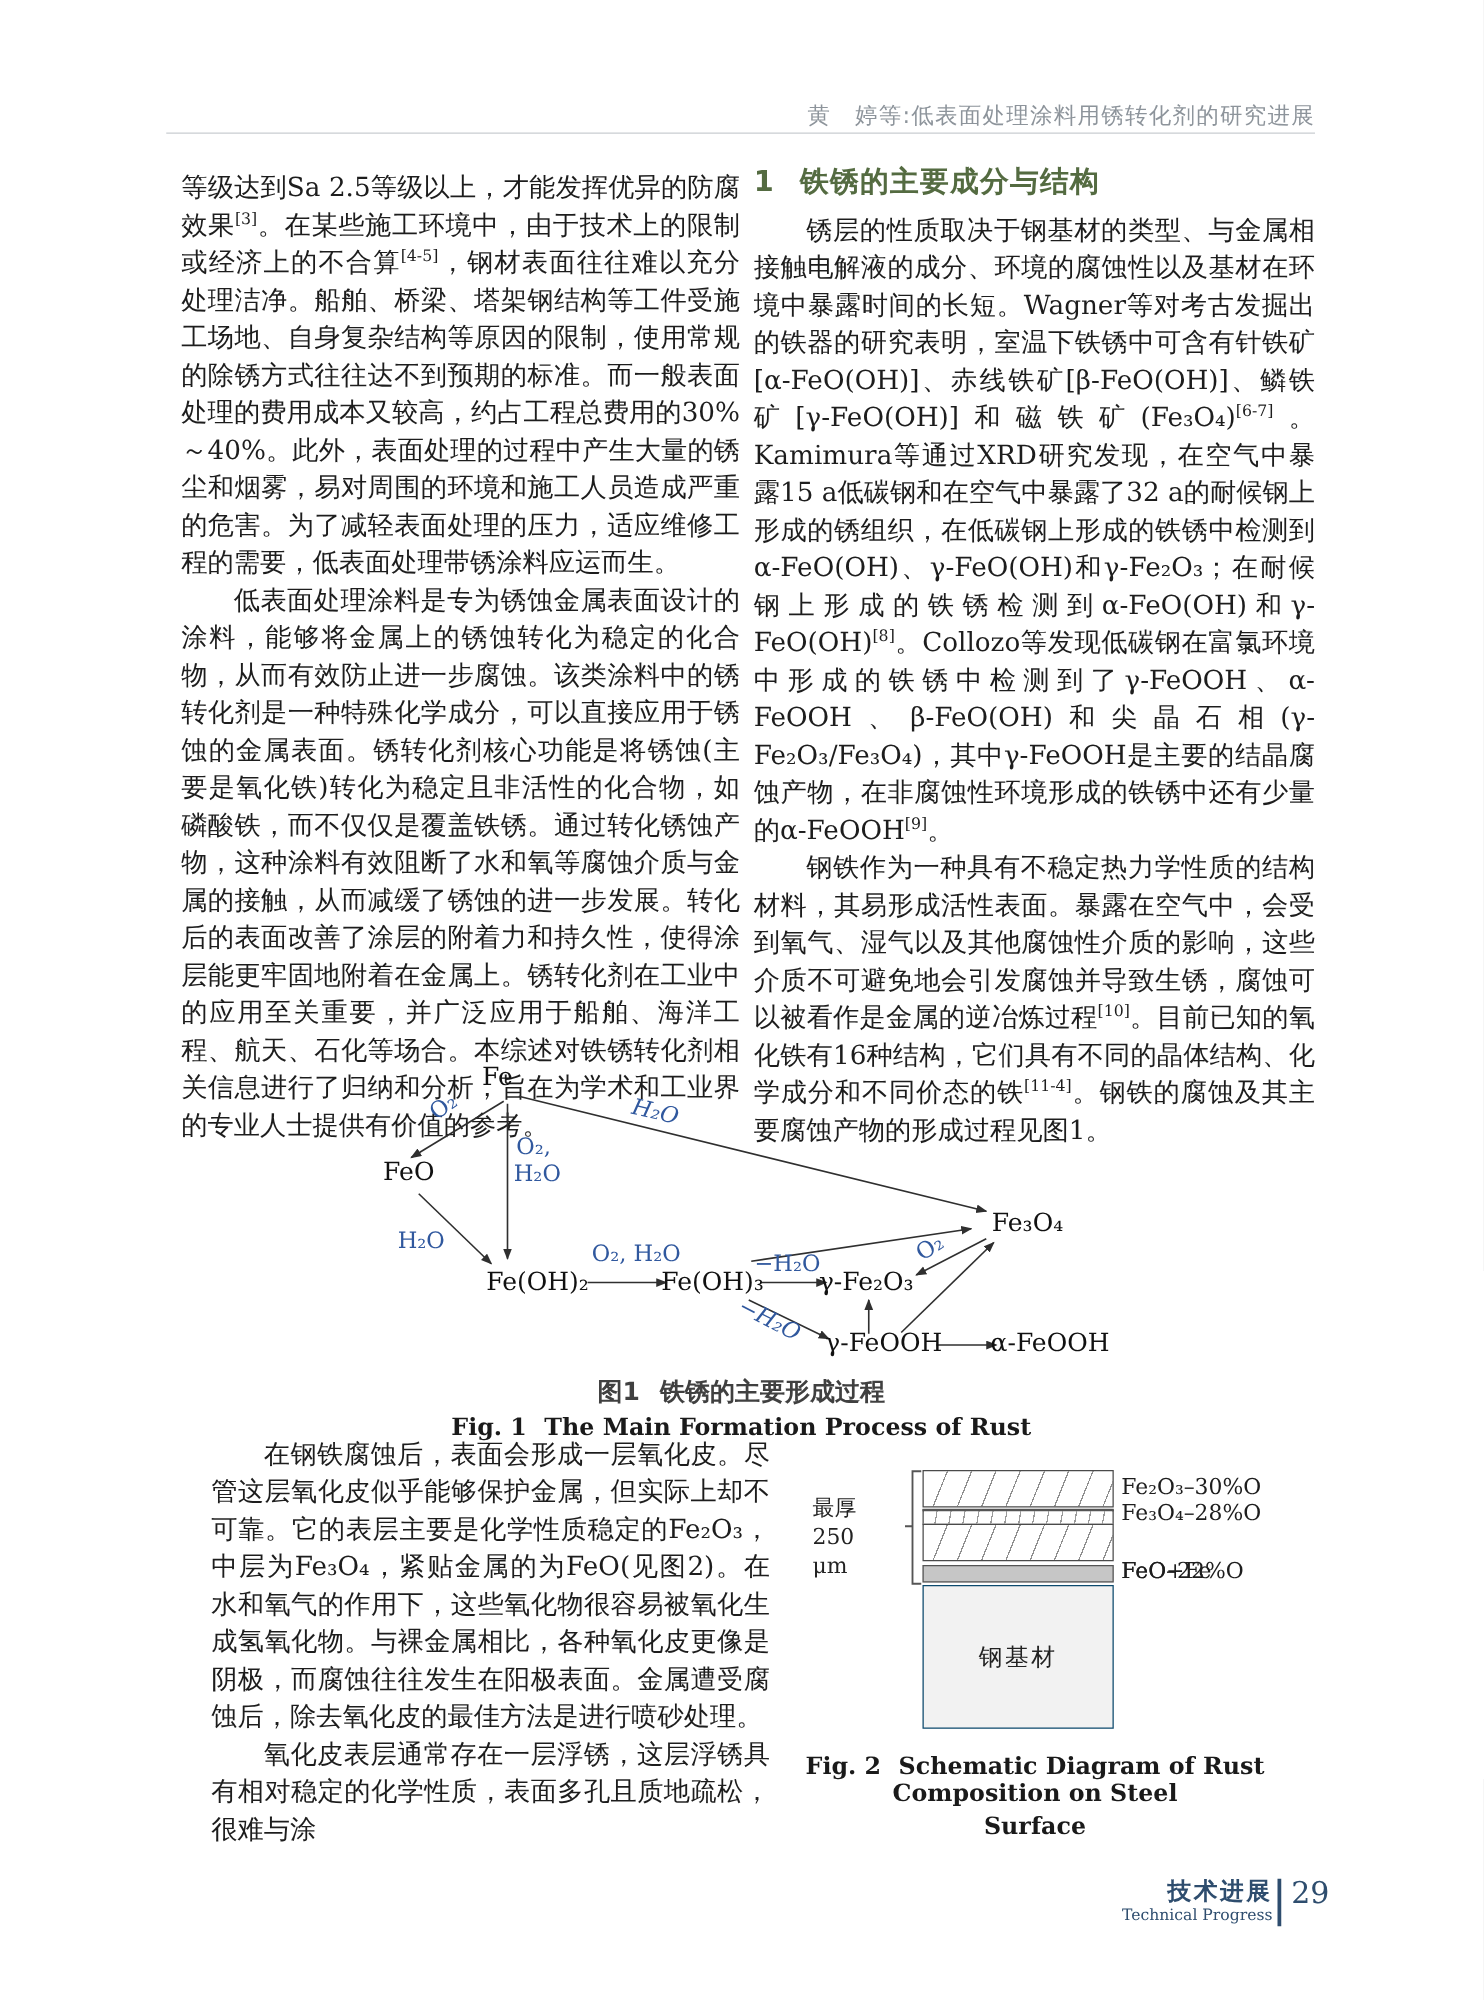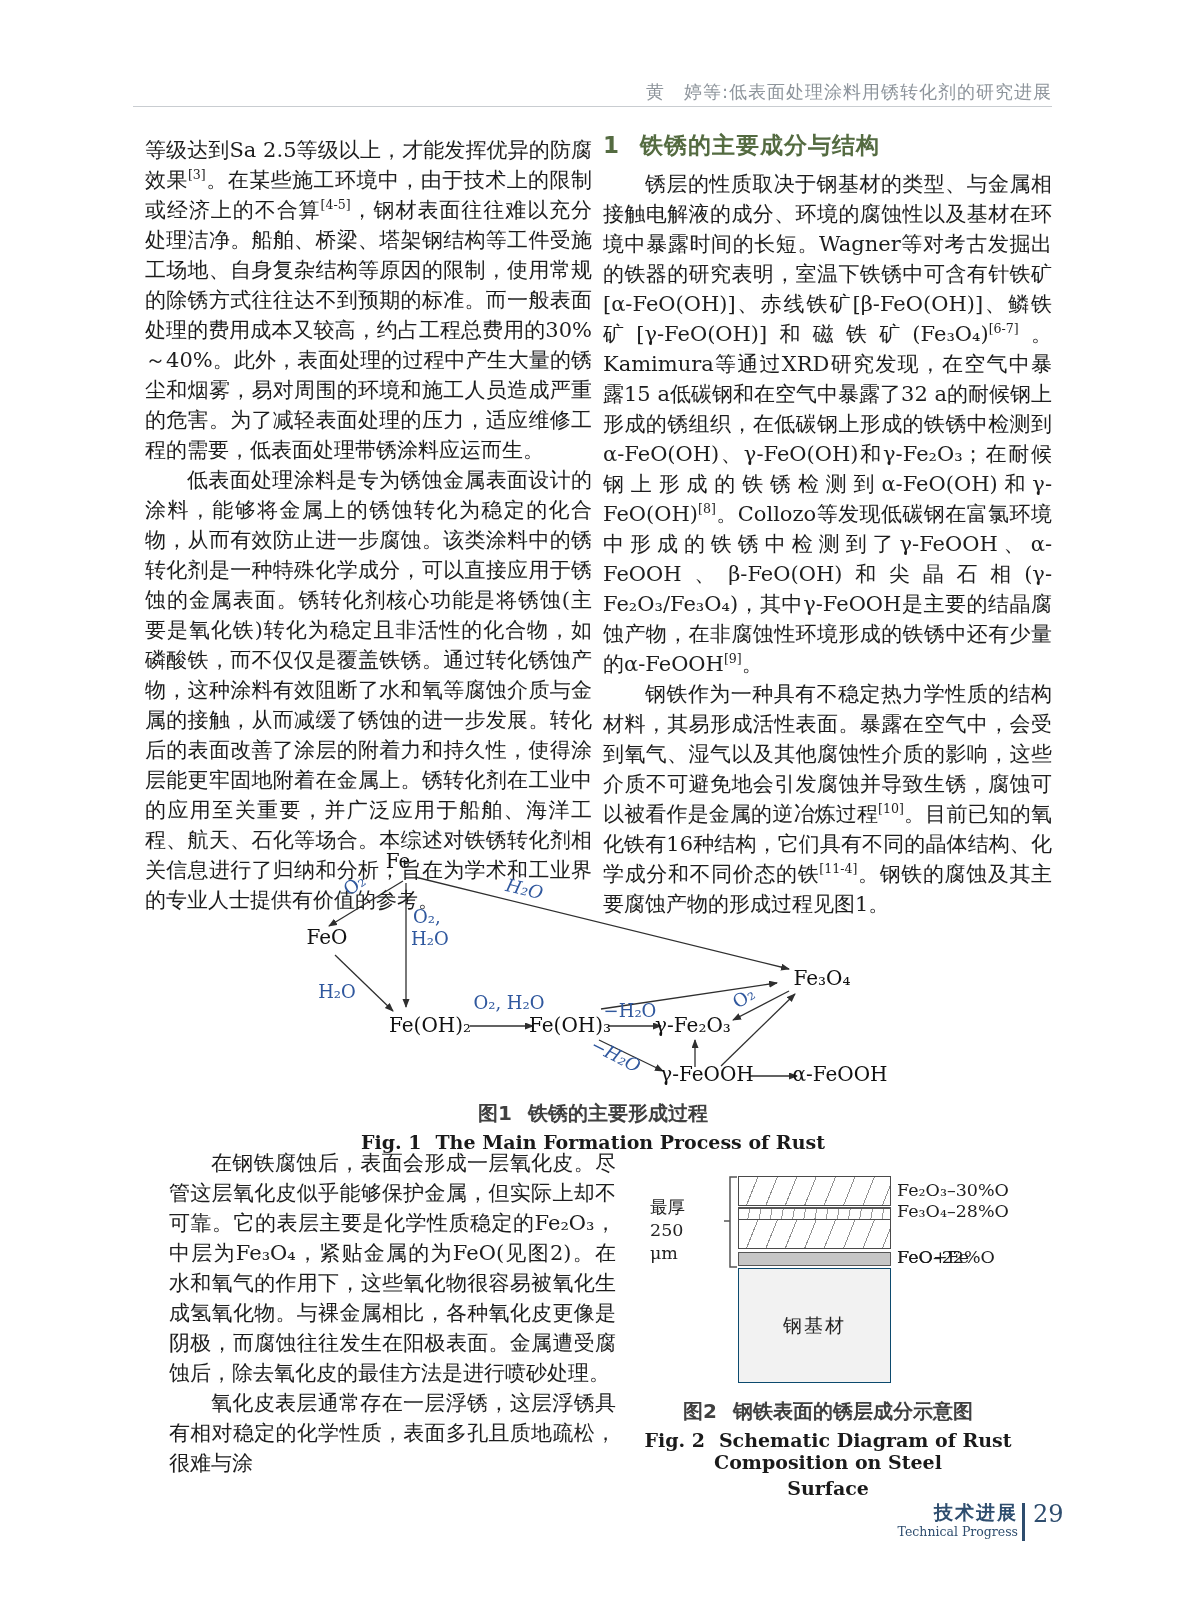--- a/index.html
+++ b/index.html
@@ -165,23 +165,20 @@
         <span>钢基材</span>
       </div>
     </div>
     <div class="flabel" style="top:10px;">Fe₂O₃–30%O</div>
     <div class="flabel" style="top:31px;">Fe₃O₄–28%O</div>
     <div class="flabel" style="top:53px;margin-top:24px;">FeO–22%O</div>
     <div class="flabel" style="top:77px;">FeO+Fe</div>
   </div>
 
   <div class="captions" style="left:613px; top:1398px; width:430px;">
-    <div class="cap-zh">
-      <span class="cap-label">图2</span><span>钢铁表面的锈层成分示意图</span>
-    </div>
     <div class="cap-en">
       <span class="cap-label">Fig. 2</span><span>Schematic Diagram of Rust Composition on Steel</span>
     </div>
     <div class="cap-en">Surface</div>
   </div>
 
   <div class="footer-zh">技术进展</div>
   <div class="footer-en">Technical Progress</div>
   <div class="footer-bar"></div>
   <div class="footer-num">29</div>

